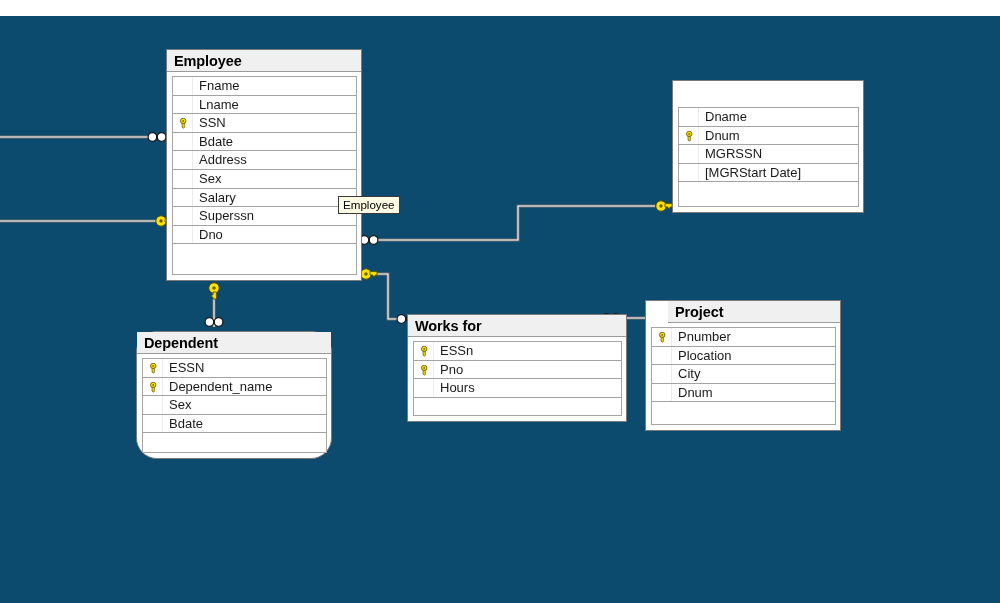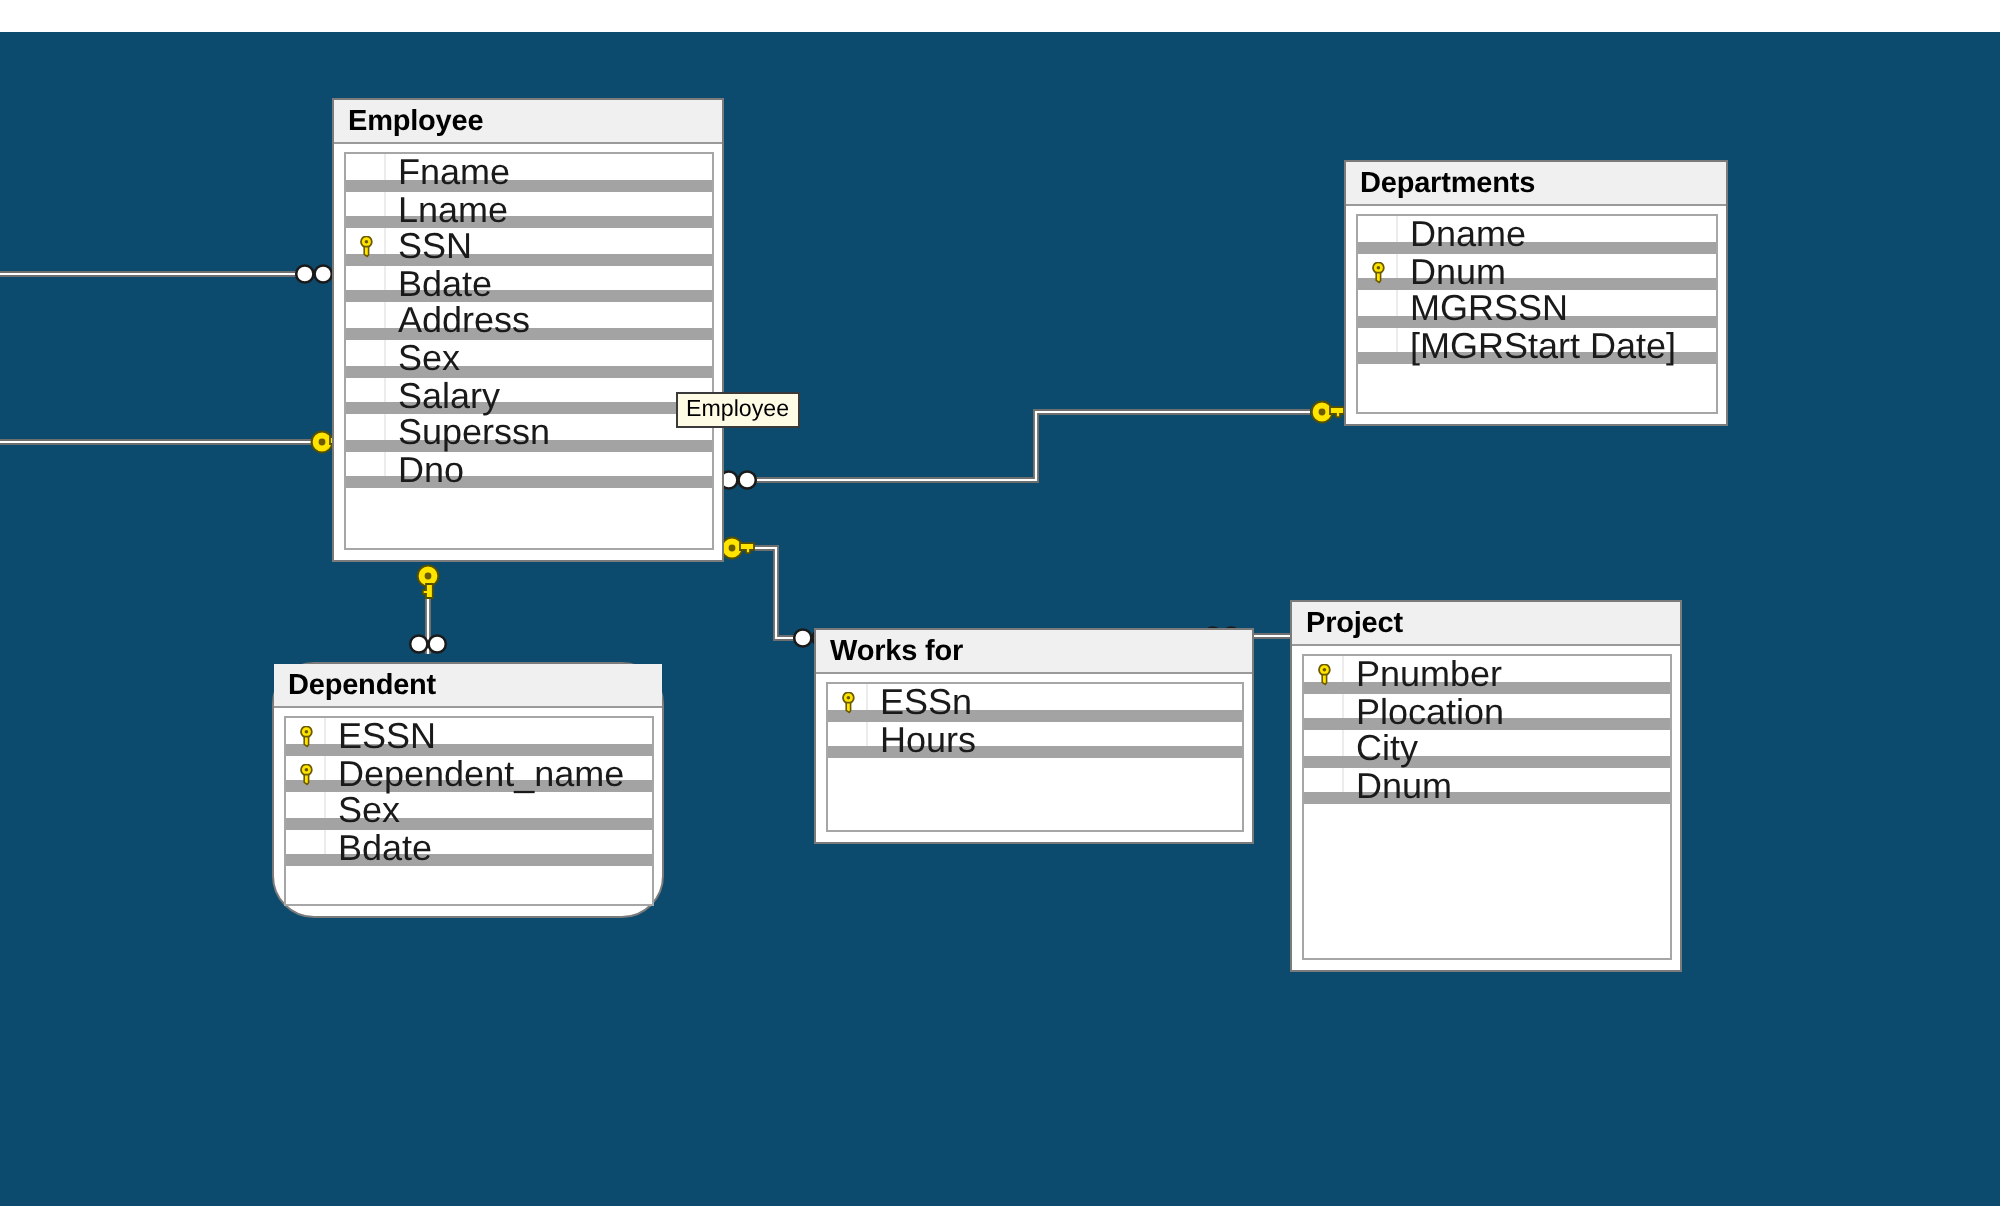--- a/index.html
+++ b/index.html
@@ -59,22 +59,22 @@
     bottom: 5px;
     background: #ffffff;
     border: 1px solid #a6a6a6;
     box-sizing: border-box;
     overflow: hidden;
   }
   .fld {
     position: relative;
     height: 18.6px;
     line-height: 18.6px;
-    border-bottom: 6px solid #a3a3a3;
-    font-size: 18px;
+    border-bottom: 1px solid #a3a3a3;
+    font-size: 13px;
     color: #1a1a1a;
     white-space: nowrap;
     box-sizing: border-box;
   }
   .fld .keycol {
     position: absolute;
     left: 0;
     top: 0;
     width: 20px;
     height: 100%;
@@ -219,21 +219,20 @@
         <span class="nm">Superssn</span>
       </div>
       <div class="fld">
         <span class="keycol"></span>
         <span class="nm">Dno</span>
       </div>
     </div>
   </div>
 
   <div class="tbl" style="left:672px; top:64px; width:192px; height:133px;">
-    <div class="tbl-hd">Departments</div>
     <div class="tbl-body">
       <div class="fld">
         <span class="keycol"></span>
         <span class="nm">Dname</span>
       </div>
       <div class="fld">
         <span class="keycol">
           <svg class="keyglyph" viewBox="0 0 10 11">
             <circle cx="4.2" cy="2.9" r="2.7" fill="#ffe400" stroke="#6b5a00" stroke-width="0.9"></circle>
             <circle cx="4.2" cy="2.9" r="0.9" fill="#6b5a00"></circle>
@@ -294,27 +293,37 @@
         <span class="keycol">
           <svg class="keyglyph" viewBox="0 0 10 11">
             <circle cx="4.2" cy="2.9" r="2.7" fill="#ffe400" stroke="#6b5a00" stroke-width="0.9"></circle>
             <circle cx="4.2" cy="2.9" r="0.9" fill="#6b5a00"></circle>
             <path d="M 3.1 5.3 L 5.3 5.3 L 5.3 9.4 L 4.6 10.2 L 3.1 9.2 Z" fill="#ffe400" stroke="#6b5a00" stroke-width="0.8"></path>
           </svg>
         </span>
         <span class="nm">ESSn</span>
       </div>
       <div class="fld">
+        <span class="keycol">
+          <svg class="keyglyph" viewBox="0 0 10 11">
+            <circle cx="4.2" cy="2.9" r="2.7" fill="#ffe400" stroke="#6b5a00" stroke-width="0.9"></circle>
+            <circle cx="4.2" cy="2.9" r="0.9" fill="#6b5a00"></circle>
+            <path d="M 3.1 5.3 L 5.3 5.3 L 5.3 9.4 L 4.6 10.2 L 3.1 9.2 Z" fill="#ffe400" stroke="#6b5a00" stroke-width="0.8"></path>
+          </svg>
+        </span>
+        <span class="nm">Pno</span>
+      </div>
+      <div class="fld">
         <span class="keycol"></span>
         <span class="nm">Hours</span>
       </div>
     </div>
   </div>
 
-  <div class="tbl" style="left:645px; top:284px; width:196px; height:186px;">
+  <div class="tbl" style="left:645px; top:284px; width:196px; height:131px;padding-left:22px;">
     <div class="tbl-hd">Project</div>
     <div class="tbl-body">
       <div class="fld">
         <span class="keycol">
           <svg class="keyglyph" viewBox="0 0 10 11">
             <circle cx="4.2" cy="2.9" r="2.7" fill="#ffe400" stroke="#6b5a00" stroke-width="0.9"></circle>
             <circle cx="4.2" cy="2.9" r="0.9" fill="#6b5a00"></circle>
             <path d="M 3.1 5.3 L 5.3 5.3 L 5.3 9.4 L 4.6 10.2 L 3.1 9.2 Z" fill="#ffe400" stroke="#6b5a00" stroke-width="0.8"></path>
           </svg>
         </span>

